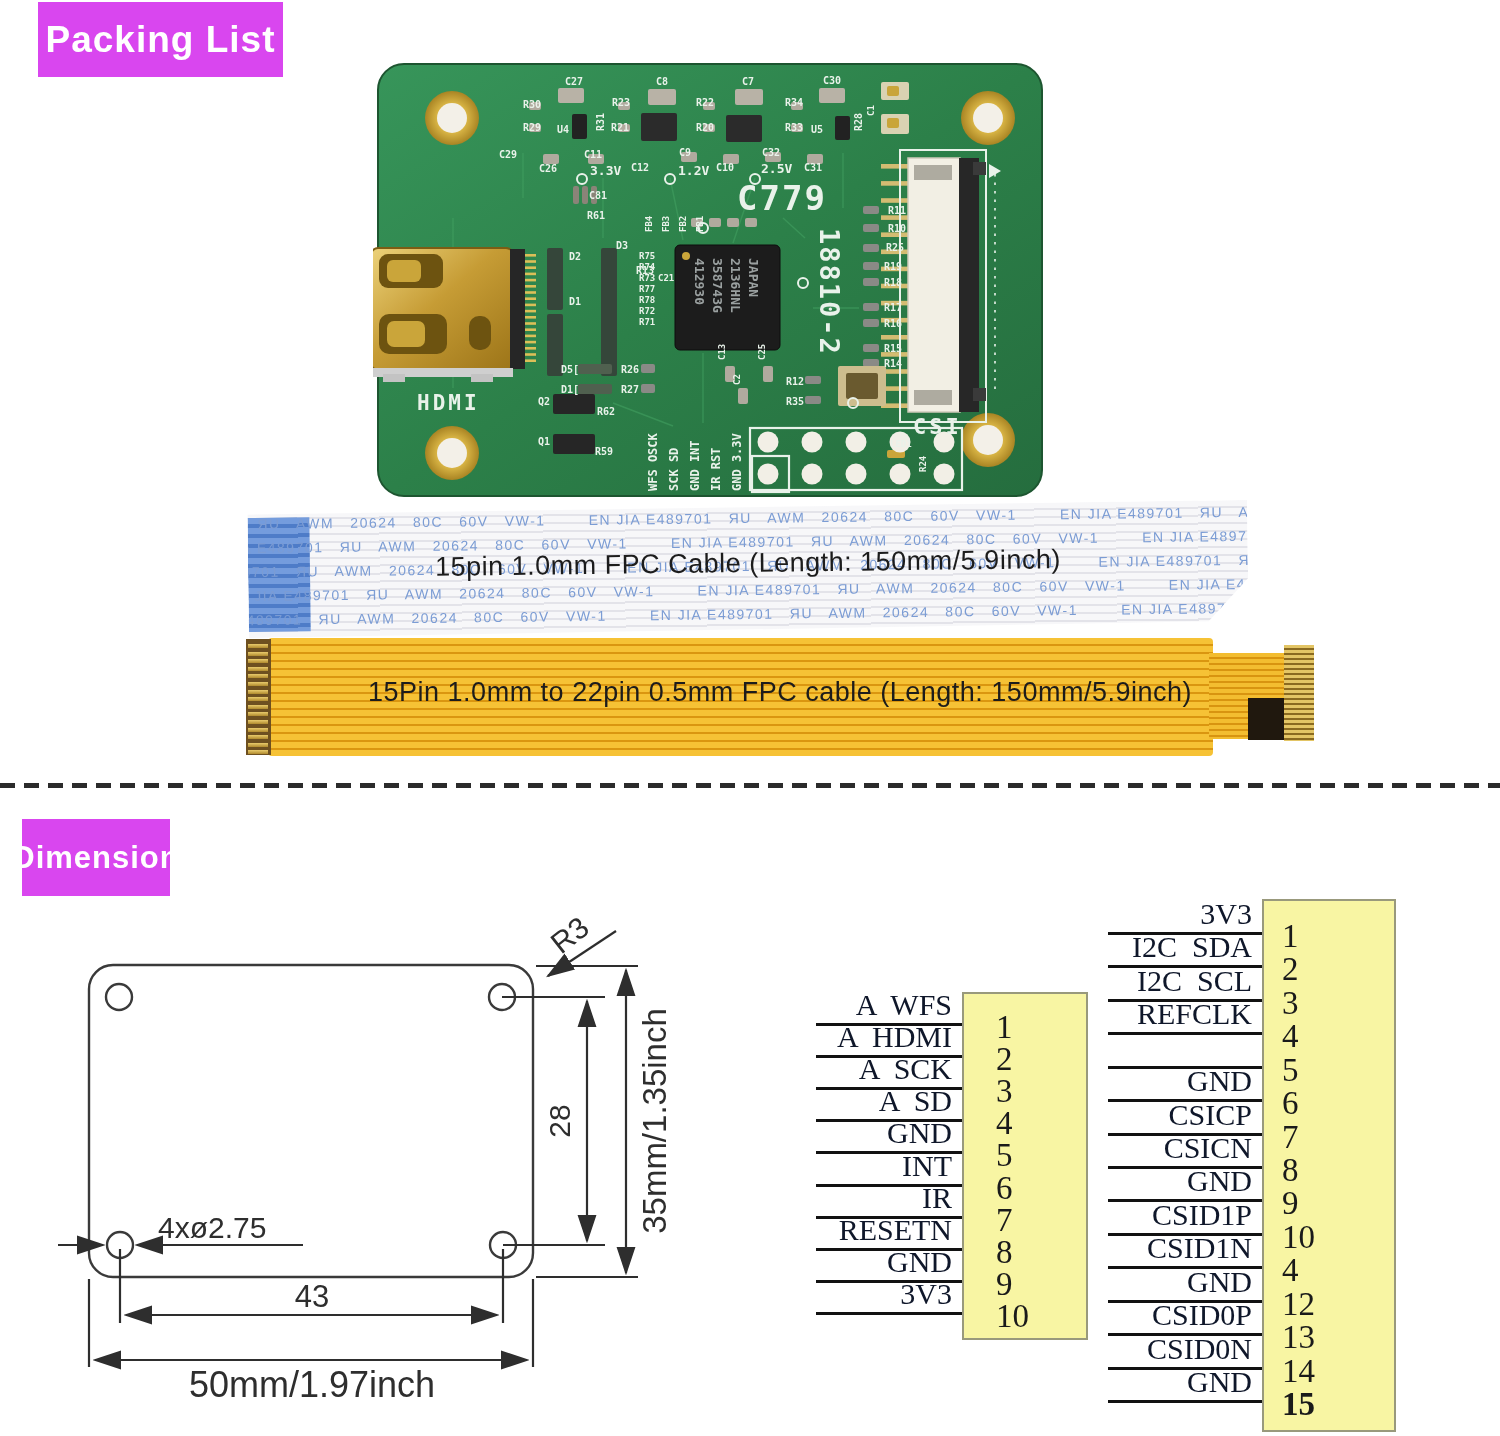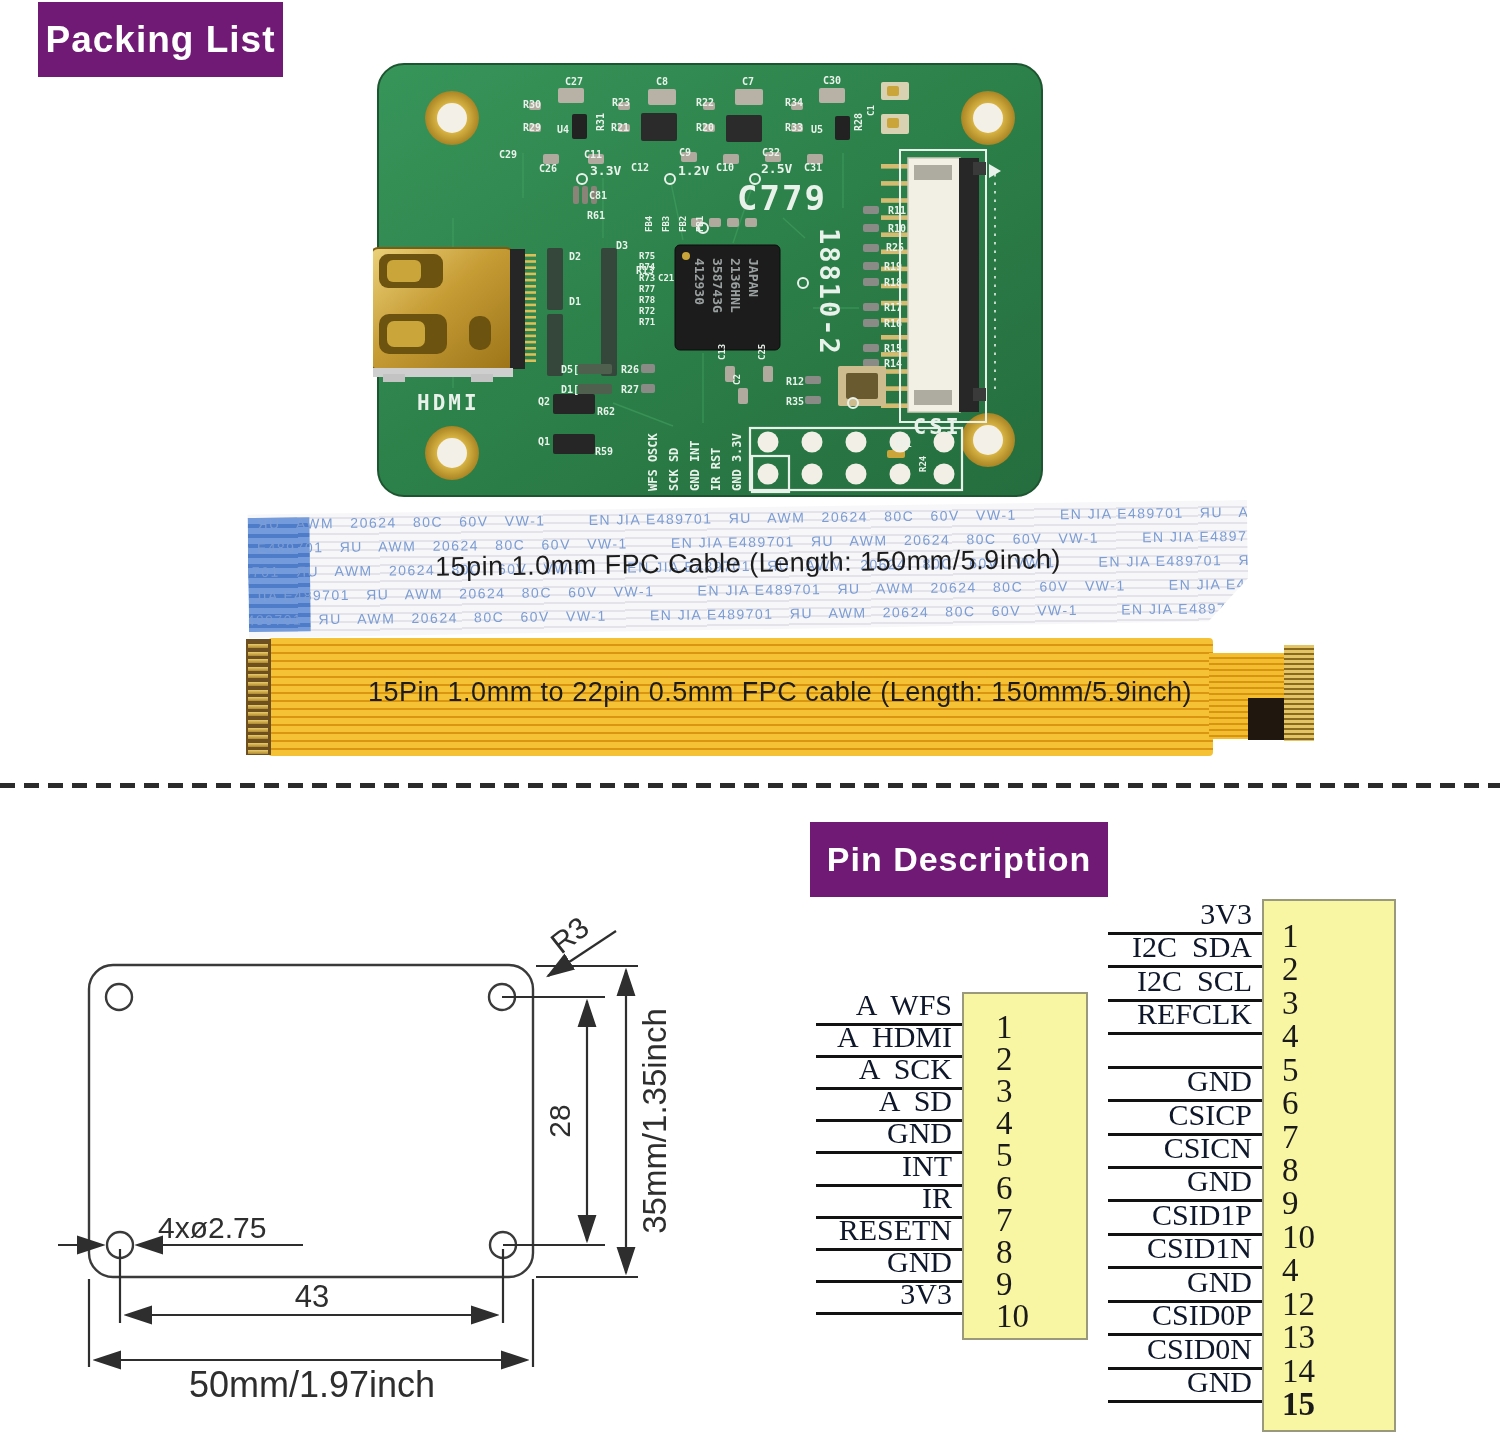--- a/index.html
+++ b/index.html
@@ -1,18 +1,18 @@
 <!DOCTYPE html>
 <html><head>
 <meta charset="utf-8">
 <style>
   html,body{margin:0;padding:0;background:#fff;}
   #stage{position:relative;width:1500px;height:1436px;background:#fff;overflow:hidden;
          font-family:"Liberation Sans",sans-serif;}
-  .badge{position:absolute;background:#701a75;color:#fff;font-weight:bold;
+  .badge{position:absolute;background:#d946ef;color:#fff;font-weight:bold;
          display:flex;align-items:center;justify-content:center;
          font-family:"Liberation Sans",sans-serif;letter-spacing:1px;}
   #badge-packing{left:38px;top:2px;width:245px;height:75px;font-size:37px;}
   #badge-dimension{left:22px;top:819px;width:148px;height:77px;font-size:31px;}
   #badge-pindesc{left:810px;top:822px;width:298px;height:75px;font-size:34px;}
   #divider{position:absolute;left:0;top:783px;width:1500px;height:5px;
            background:repeating-linear-gradient(90deg,#2b2b2b 0 15px,transparent 15px 24px);}
   
   #cable-white{position:absolute;left:248px;top:506px;width:1000px;height:126px;
     background:repeating-linear-gradient(180deg,#f7f7f9 0 6px,#e3e3e9 6px 8px);
@@ -48,21 +48,21 @@
   .pin-box{position:absolute;background:#f8f5a3;border:2px solid #99997c;box-sizing:border-box;}
   svg{position:absolute;}
   .dimtxt{fill:#2e2e2e;font-family:"Liberation Sans",sans-serif;}
 </style>
 </head>
 <body>
 
 <div id="stage">
 
   <div class="badge" id="badge-packing">Packing List</div>
-  <div class="badge" id="badge-pindesc">Pin Description</div>
+  <div class="badge" id="badge-dimension">Dimension</div>
 
   <svg id="pcb" width="680" height="445" viewBox="0 0 680 445" style="left:373px;top:58px;">
     <defs>
       <linearGradient id="gboard" x1="0" y1="0" x2="1" y2="1">
         <stop offset="0" stop-color="#37955a"></stop>
           <stop offset="0.5" stop-color="#2c8049"></stop>
           <stop offset="1" stop-color="#256d3e"></stop>
       </linearGradient>
       <linearGradient id="ggold" x1="0" y1="0" x2="1" y2="1">
         <stop offset="0" stop-color="#ecd27a"></stop>

